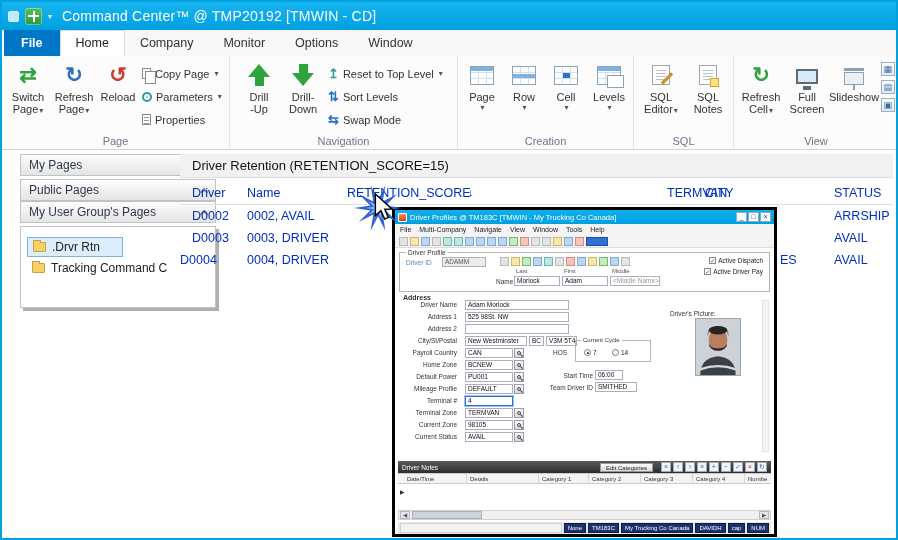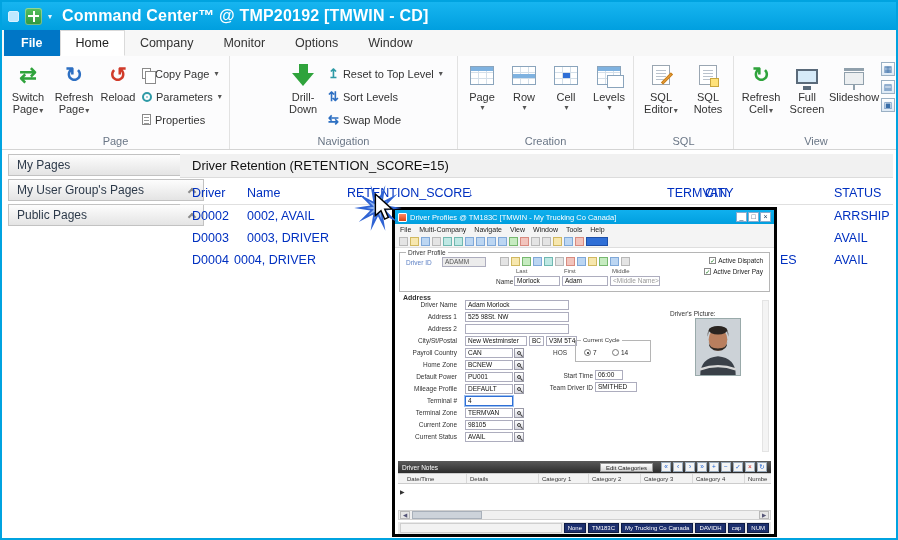--- a/index.html
+++ b/index.html
@@ -6,21 +6,21 @@
 html,body{margin:0}
 body{width:898px;height:540px;font-family:"Liberation Sans",sans-serif;background:#fff}
 .screen{position:relative;width:898px;height:540px;border:2px solid #00a3e0;background:#fff;overflow:hidden}
 
 
 .titlebar{position:absolute;left:0;top:0;right:0;height:28px;background:linear-gradient(#17b5f0,#009fdf);display:flex;align-items:center;padding-left:6px;gap:6px}
 .qicon{width:11px;height:11px;border:1px solid #d9f2ff;background:#bfe9ff;border-radius:2px}
 .appicon{width:17px;height:17px;border-radius:3px;background:linear-gradient(#57c05d,#2d9740);position:relative;box-shadow:inset 0 0 0 1px rgba(255,255,255,.35)}
 .appicon::after{content:"";position:absolute;inset:3px;background:linear-gradient(#fff,#fff) 50% 50%/100% 2px no-repeat,linear-gradient(#fff,#fff) 50% 50%/2px 100% no-repeat}
 .tcaret{color:#eaf7ff;font-size:8px}
-.title{color:#fff;font-size:16px;font-weight:700;letter-spacing:.2px;margin-left:4px}
+.title{color:#fff;font-size:14px;font-weight:400;letter-spacing:.2px;margin-left:4px}
 
 
 .tabrow{position:absolute;top:28px;left:0;right:0;height:26px;background:#f7f7f7;display:flex;align-items:stretch;padding-left:2px}
 .tab{display:flex;align-items:center;padding:0 15px;font-size:12.5px;color:#333;cursor:default}
 .tab.file{background:#0076c6;color:#fff;padding:0 17px;font-weight:700}
 .tab.active{background:#fff;border:1px solid #dadada;border-bottom:1px solid #fff;color:#222}
 
 
 .ribbon{position:absolute;top:54px;left:0;right:0;height:94px;background:#fcfcfd;border-bottom:1px solid #d4d4d4}
 .rgroup{position:absolute;top:0;height:100%;border-right:1px solid #e2e2e2}
@@ -55,21 +55,21 @@
 .pencil{position:absolute;width:14px;height:3px;background:#f2a33c;border:1px solid #c27e1f;transform:rotate(-45deg);right:-5px;bottom:4px}
 .sticky{position:absolute;right:-3px;bottom:-3px;width:9px;height:9px;background:#ffe27a;border:1px solid #c9a63c}
 .ic-mon{width:22px;height:15px;border:2px solid #5a6a7a;background:#d6eaf8;position:relative;margin-top:3px}
 .ic-mon::after{content:"";position:absolute;left:50%;bottom:-6px;transform:translateX(-50%);width:8px;height:2px;background:#5a6a7a;box-shadow:0 2px 0 #5a6a7a}
 .ic-scr{width:20px;height:13px;background:#eceff1;border:1px solid #90a0ac;position:relative;margin-top:6px}
 .ic-scr::before{content:"";position:absolute;top:-5px;left:-1px;right:-1px;height:3px;background:#90a0ac}
 .ic-scr::after{content:"";position:absolute;bottom:-6px;left:50%;width:2px;height:5px;background:#90a0ac;transform:translateX(-50%)}
 .vico{position:absolute;right:3px;width:14px;height:14px;border:1px solid #9ab0c4;background:linear-gradient(#ffffff,#dde9f5);color:#3a6ea8;font-size:9px;line-height:12px;text-align:center}
 
 
-.sidebar{position:absolute;left:6px;top:152px;width:196px}
+.sidebar{position:absolute;left:18px;top:152px;width:196px}
 .sbheader{height:22px;background:linear-gradient(#fdfdfd,#e4e4e4);border:1px solid #c2c2c2;display:flex;align-items:center;justify-content:space-between;padding:0 8px;font-size:12px;color:#2d3a4a;margin-bottom:3px;cursor:default}
 .chev{width:6px;height:6px;border-left:2px solid #8a8a8a;border-top:2px solid #8a8a8a;transform:rotate(45deg);margin-top:3px}
 .sbpanel{background:#fff;border:1px solid #c2c2c2;height:82px;box-shadow:3px 3px 0 rgba(110,110,110,.55);padding-top:8px}
 .sbitem{display:flex;align-items:center;gap:6px;font-size:12px;color:#222;padding:2px 5px;margin:2px 6px;white-space:nowrap;overflow:hidden}
 .sbitem.sel{background:#dcedfb;border:1px solid #7fb2e0;width:96px}
 .folder{flex:0 0 13px;width:13px;height:10px;background:#f8d06a;border:1px solid #c9a23a;position:relative;border-radius:1px}
 .folder::before{content:"";position:absolute;top:-3px;left:-1px;width:6px;height:2px;background:#f8d06a;border:1px solid #c9a23a;border-bottom:none}
 
 
 .mainhdr{position:absolute;left:178px;top:152px;right:3px;height:24px;background:#f1f1f1;border-bottom:1px solid #dcdcdc;display:flex;align-items:center;padding-left:12px;font-size:13px;color:#111}
@@ -193,20 +193,30 @@
         <span class="caret">▾</span>
       </div>
       <div class="smbtn" style="left:140px;top:54px">
         <span class="ic-props"></span>
         <span>Properties</span>
       </div>
       <div class="glabel">Page</div>
     </div>
 
     <div class="rgroup" style="left:228px;width:228px">
+      <div class="bigbtn" style="left:8px;width:42px">
+        <span class="bicon">
+            <span class="arrw">
+              <span class="ah-up"></span>
+              <span class="ast"></span>
+            </span>
+          </span>
+        <span class="blabel">Drill</span>
+        <span class="blabel">-Up</span>
+      </div>
       <div class="bigbtn" style="left:52px;width:42px">
         <span class="bicon">
             <span class="arrw">
               <span class="ast"></span>
               <span class="ah-dn"></span>
             </span>
           </span>
         <span class="blabel">Drill-</span>
         <span class="blabel">Down</span>
       </div>
@@ -304,27 +314,37 @@
       <span class="vico" style="top:42px">▣</span>
       <div class="glabel">View</div>
     </div>
   </div>
 
   <div class="sidebar">
     <div class="sbheader">
       <span>My Pages</span>
       <span class="chev"></span>
     </div>
+    <div class="sbheader" style="margin-bottom:0">
+      <span>Public Pages</span>
+      <span class="chev"></span>
+    </div>
     <div class="sbheader">
       <span>My User Group's Pages</span>
       <span class="chev"></span>
     </div>
-    <div class="sbheader" style="margin-bottom:0">
-      <span>Public Pages</span>
-      <span class="chev"></span>
+    <div class="sbpanel">
+      <div class="sbitem sel">
+        <span class="folder"></span>
+        <span>.Drvr Rtn</span>
+      </div>
+      <div class="sbitem">
+        <span class="folder"></span>
+        <span>Tracking Command C</span>
+      </div>
     </div>
   </div>
 
   <div class="mainhdr">
     <span>Driver Retention (RETENTION_SCORE=15)</span>
   </div>
 
   <div class="thdr">
     <span class="hcell" style="left:12px">Driver</span>
     <span class="hcell" style="left:67px">Name</span>
@@ -341,22 +361,22 @@
     <span class="dcell" style="left:600px"></span>
     <span class="dcell" style="left:654px">ARRSHIP</span>
   </div>
   <div class="trow" style="top:226px">
     <span class="dcell" style="left:12px">D0003</span>
     <span class="dcell" style="left:67px">0003, DRIVER</span>
     <span class="dcell" style="left:600px"></span>
     <span class="dcell" style="left:654px">AVAIL</span>
   </div>
   <div class="trow" style="top:248px">
-    <span class="dcell" style="left:12px">D0004</span>
-    <span class="dcell" style="left:54px">0004, DRIVER</span>
+    <span class="dcell" style="left:0">D0004</span>
+    <span class="dcell" style="left:67px">0004, DRIVER</span>
     <span class="dcell" style="left:600px">ES</span>
     <span class="dcell" style="left:654px">AVAIL</span>
   </div>
 
   <div class="popup">
     <div class="ptitle">
       <span class="picon"></span>
       <span>Driver Profiles @ TM183C [TMWIN - My Trucking Co Canada]</span>
       <span class="pbtns">
         <span class="pbtn">_</span>

